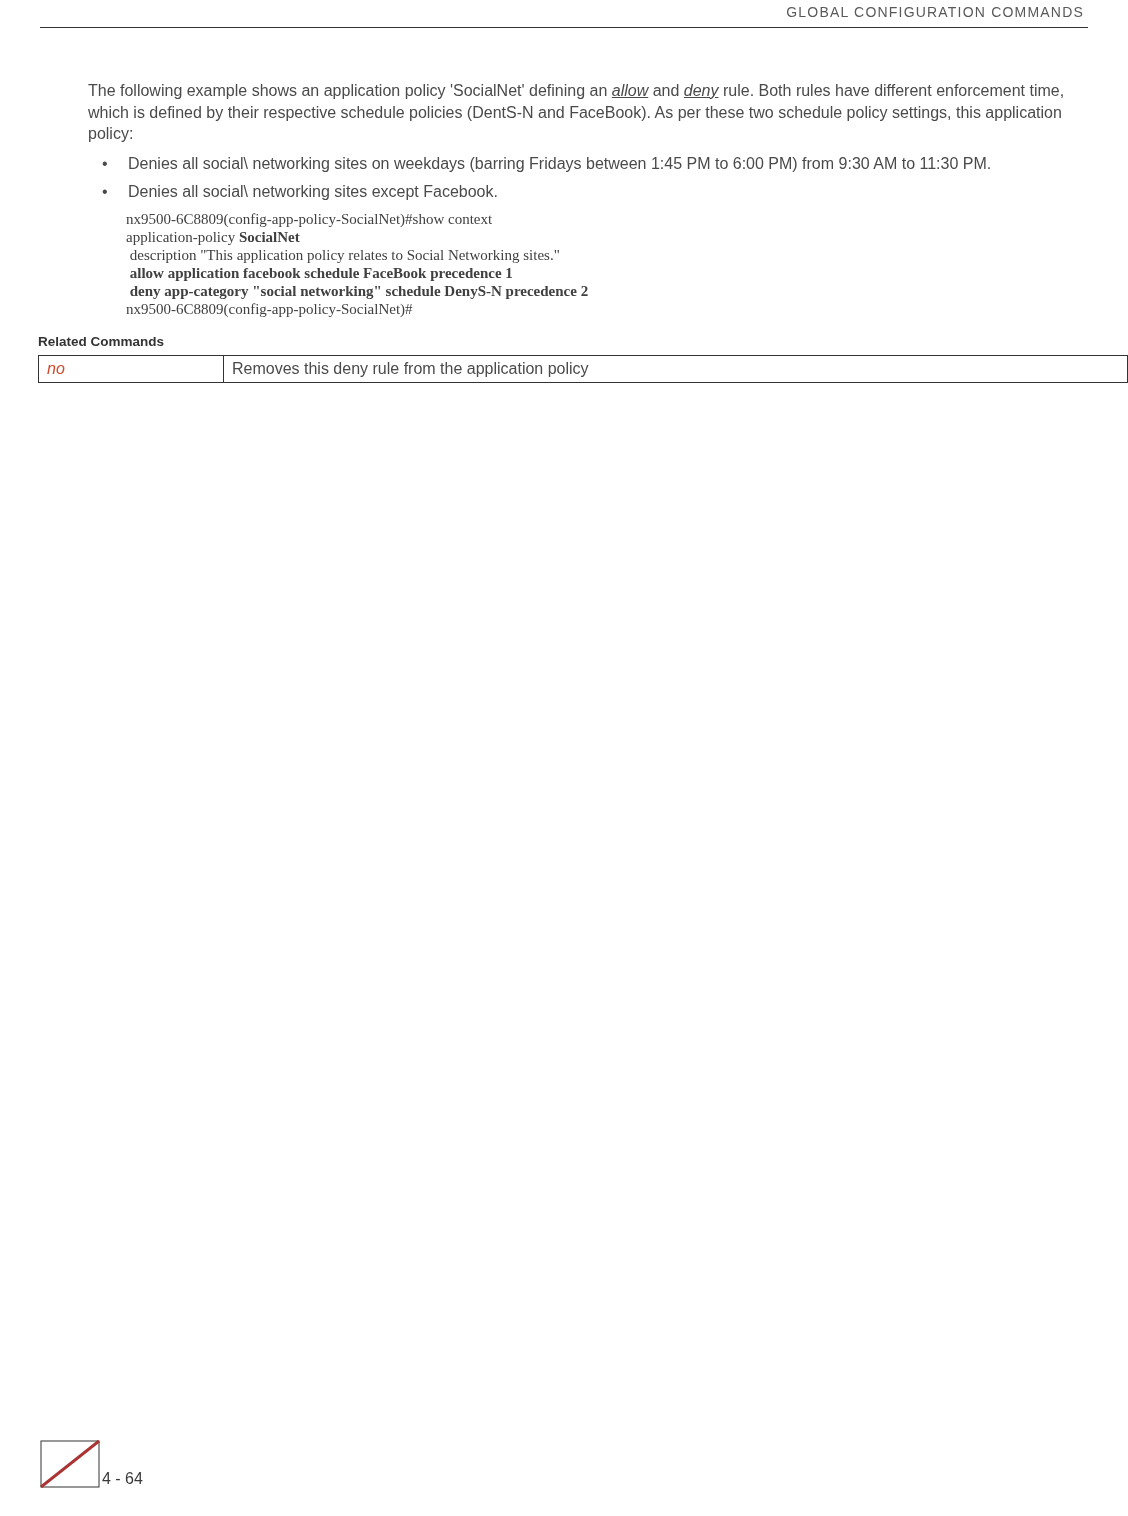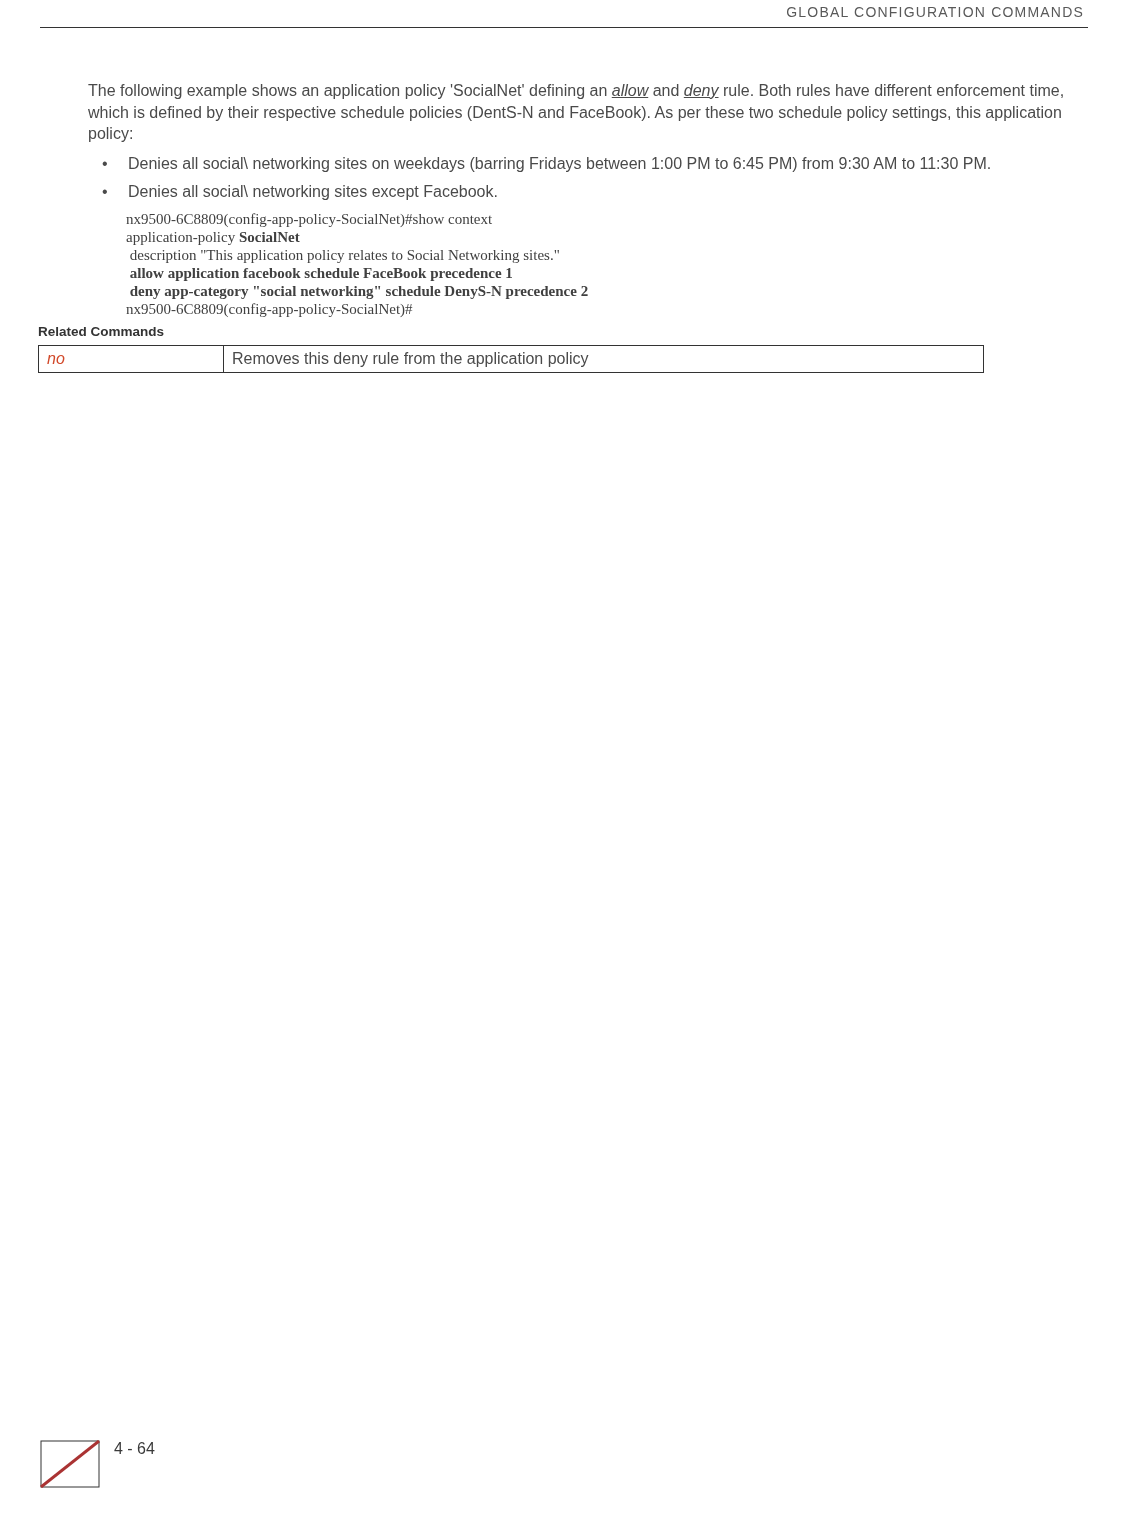--- a/index.html
+++ b/index.html
@@ -65,27 +65,27 @@
     margin-bottom: 6px;
     white-space: pre;
     font-weight: 300;
   }
   .code-bold { font-weight: bold; }
   .related-heading {
     font-size: 13.5px;
     font-weight: bold;
     color: #333;
     margin-left: -50px;
-    margin-top: 6px;
+    margin-top: 16px;
     margin-bottom: 6px;
   }
   .cmd-table {
     margin-left: -50px;
     border-collapse: collapse;
-    width: 946px;
+    width: 1090px;
   }
   .cmd-table td {
     border: 1px solid #333;
     padding: 4px 8px;
     font-size: 16px;
     font-weight: 300;
     vertical-align: top;
   }
   .cmd-table td.cmd-cell {
     width: 185px;
@@ -103,22 +103,22 @@
     justify-content: space-between;
   }
   .footer-left {
     font-size: 13px;
     color: #595959;
     letter-spacing: 0.5px;
     font-weight: 300;
   }
   .footer-right {
     display: flex;
-    align-items: flex-start;
-    gap: 14px;
+    align-items: flex-end;
+    gap: 2px;
   }
   .pagenum {
     font-size: 16px;
     color: #3a3a3a;
     font-weight: 300;
   }
   .corner-box {
     position: relative;
     width: 60px;
     height: 48px;
@@ -132,21 +132,21 @@
 <div class="header-right">GLOBAL CONFIGURATION COMMANDS</div>
 
 <div class="content">
 
   <p class="para">
     <span>The following example shows an application policy 'SocialNet' defining an </span><span class="italic">allow</span><span> and </span><span class="italic">deny</span><span> rule. Both rules have different enforcement time, which is defined by their respective schedule policies (DentS-N and FaceBook). As per these two schedule policy settings, this application policy:</span>
   </p>
 
   <div class="bullet-row">
     <div class="bullet-dot">•</div>
-    <div class="bullet-text">Denies all social\ networking sites on weekdays (barring Fridays between 1:00 PM to 6:45 PM) from 9:30 AM to 11:30 PM.</div>
+    <div class="bullet-text">Denies all social\ networking sites on weekdays (barring Fridays between 1:45 PM to 6:00 PM) from 9:30 AM to 11:30 PM.</div>
   </div>
 
 
   <div class="bullet-row">
     <div class="bullet-dot">•</div>
     <div class="bullet-text">Denies all social\ networking sites except Facebook.</div>
   </div>
 
   <div class="code-block"><span>nx9500-6C8809(config-app-policy-SocialNet)#show context</span>
 <span>application-policy </span><span class="code-bold">SocialNet</span>

